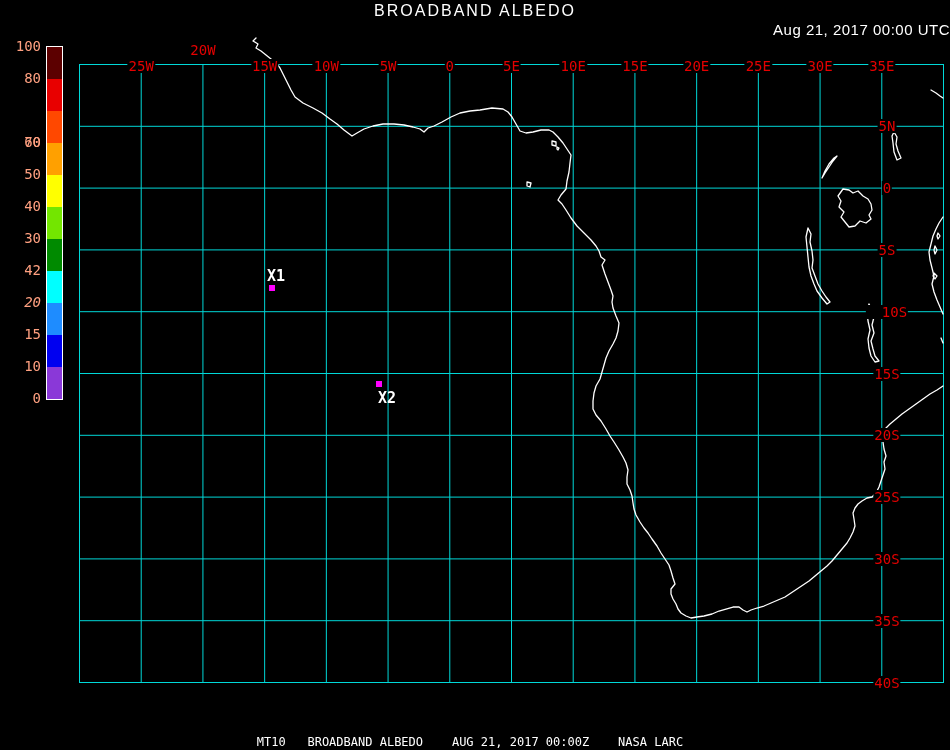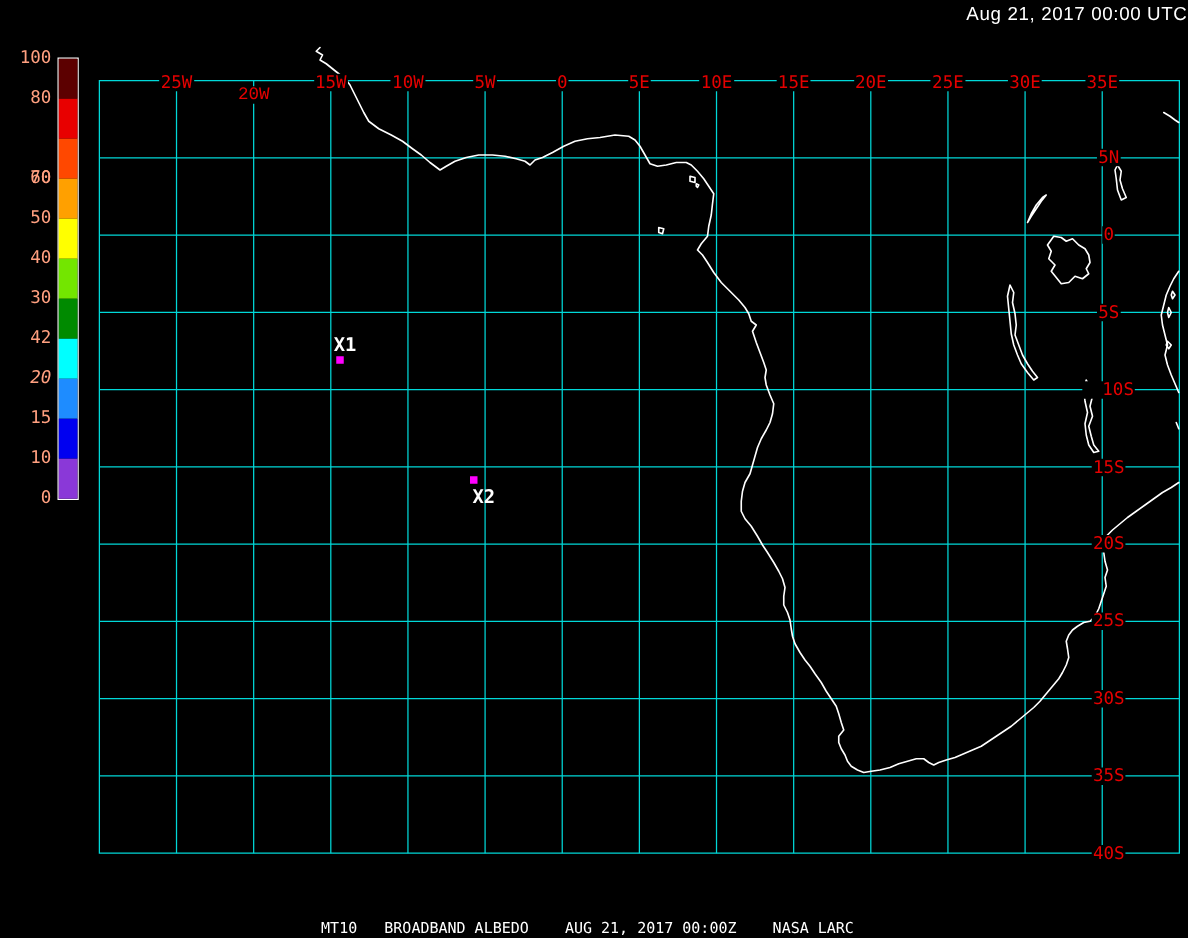--- a/index.html
+++ b/index.html
@@ -22,20 +22,21 @@
                 font-size:15px;font-weight:bold;line-height:15px;}
   .footer{position:absolute;left:0;right:10px;top:735px;text-align:center;color:#fff;
           font-size:12px;white-space:pre;}
 </style>
 </head>
 <body>
 
 <div class="screen">
 
   <div class="page-title-block">
+    <div class="page-title">BROADBAND ALBEDO</div>
     <div class="page-subtitle">Aug 21, 2017 00:00 UTC</div>
   </div>
 
   <div class="source-label">NASA Langley (M04.0)</div>
 
   <div class="legend-title">BBALB (%)</div>
   <div class="legend-bar" id="colorbar-segments">
       <div class="seg" style="background: rgb(92, 0, 0);"></div>
       <div class="seg" style="background: rgb(232, 0, 0);"></div>
       <div class="seg" style="background: rgb(255, 72, 0);"></div>
@@ -97,21 +98,21 @@
       <path d="M843,189 L849,190 853,193 858,191 863,196 868,199 871,204 872,210 869,215 871,219 866,223 860,221 855,226 849,227 845,222 841,217 844,212 839,207 841,201 838,196 Z"></path>
       <path d="M808,228 L811,234 810,242 812,251 813,260 812,268 815,276 818,284 822,291 826,297 830,302 827,304 822,298 817,291 814,284 811,276 809,267 808,257 807,247 806,237 Z"></path>
       <path d="M869,304 L872,310 874,317 872,325 874,333 871,341 873,349 875,356 879,361 875,362 871,356 869,348 868,339 870,330 868,321 867,312 Z"></path>
       <path d="M894,132 L897,137 896,144 898,151 901,158 897,160 894,152 893,143 892,136 Z"></path>
       <path d="M837,156 L833,161 829,167 825,173 822,178 825,171 829,164 834,158 Z"></path>
     </g>
   </svg>
 
   <div id="axis-labels">
       <span class="axis-label" style="left: 141.214px; top: 66px; color: rgb(229, 0, 0);">25W</span>
-      <span class="axis-label" style="left: 202.929px; top: 76px; color: rgb(229, 0, 0); font-family: Liberation Mono, monospace;">20W</span>
+      <span class="axis-label" style="left: 202.929px; top: 50px; color: rgb(229, 0, 0);">20W</span>
       <span class="axis-label" style="left: 264.643px; top: 66px; color: rgb(229, 0, 0);">15W</span>
       <span class="axis-label" style="left: 326.357px; top: 66px; color: rgb(229, 0, 0);">10W</span>
       <span class="axis-label" style="left: 388.071px; top: 66px; color: rgb(229, 0, 0); text-align: center;">5W</span>
       <span class="axis-label" style="left: 449.786px; top: 66px; color: rgb(229, 0, 0);">0</span>
       <span class="axis-label" style="left: 511.5px; top: 66px; color: rgb(229, 0, 0);">5E</span>
       <span class="axis-label" style="left: 573.214px; top: 66px; color: rgb(229, 0, 0);">10E</span>
       <span class="axis-label" style="left: 634.929px; top: 66px; color: rgb(229, 0, 0);">15E</span>
       <span class="axis-label" style="left: 696.643px; top: 66px; color: rgb(229, 0, 0);">20E</span>
       <span class="axis-label" style="left: 758.357px; top: 66px; color: rgb(229, 0, 0);">25E</span>
       <span class="axis-label" style="left: 820.071px; top: 66px; color: rgb(229, 0, 0);">30E</span>

